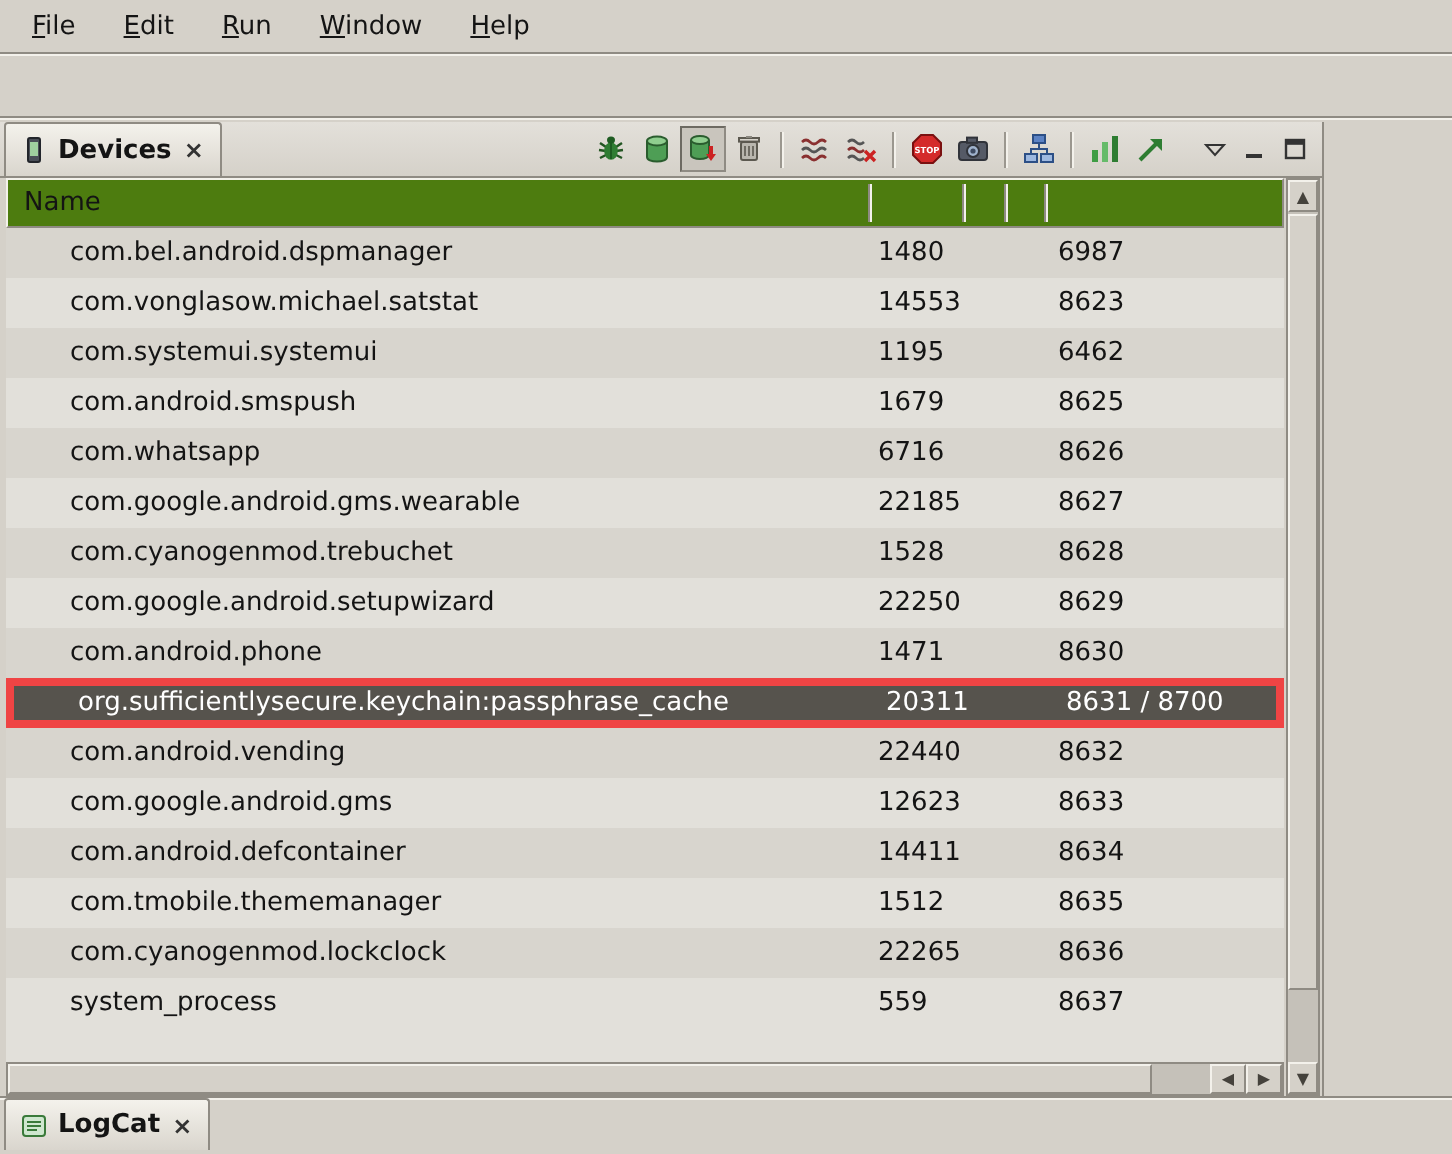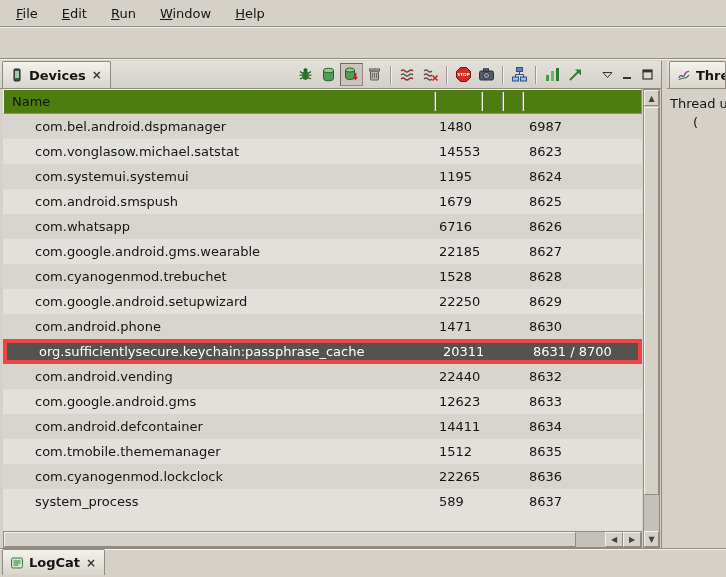--- a/index.html
+++ b/index.html
@@ -17,21 +17,21 @@
     border-bottom:1px solid #8f8b83;box-shadow:0 1px 0 #f3f1eb;
     background:#d5d1c9;
   }
   .menu-item{padding:4px 12px;font-weight:normal;white-space:nowrap;cursor:default;}
   .menu-item .mn{text-decoration:underline;}
 
   
   .blank-toolbar{height:32px;border-bottom:1px solid #8f8b83;box-shadow:0 1px 0 #f3f1eb;}
 
   
-  .main{position:absolute;top:61px;left:0;width:726px;height:487px;display:flex;}
+  .main{position:absolute;top:61px;left:0;width:726px;height:487px;display:flex;flex-direction:column;}
   .devices-view{position:relative;width:662px;height:100%;border-right:1px solid #8f8b83;background:#d5d1c9;}
   .sash{width:5px;background:#d5d1c9;}
   .threads-view{flex:1;overflow:hidden;position:relative;background:#d5d1c9;}
 
   
   .view-header{
     position:relative;height:28px;border-bottom:1px solid #8f8b83;
     background:linear-gradient(#e3e0da,#d5d1c9);
     display:flex;align-items:flex-end;white-space:nowrap;
   }
@@ -283,21 +283,21 @@
               <div class="cell c-pid">14553</div>
               <div class="cell c-e1"></div>
               <div class="cell c-e2"></div>
               <div class="cell c-port">8623</div>
             </div>
             <div class="trow even">
               <div class="cell c-name">com.systemui.systemui</div>
               <div class="cell c-pid">1195</div>
               <div class="cell c-e1"></div>
               <div class="cell c-e2"></div>
-              <div class="cell c-port">8624</div>
+              <div class="cell c-port">6462</div>
             </div>
             <div class="trow odd">
               <div class="cell c-name">com.android.smspush</div>
               <div class="cell c-pid">1679</div>
               <div class="cell c-e1"></div>
               <div class="cell c-e2"></div>
               <div class="cell c-port">8625</div>
             </div>
             <div class="trow even">
               <div class="cell c-name">com.whatsapp</div>
@@ -371,21 +371,21 @@
             </div>
             <div class="trow even">
               <div class="cell c-name">com.cyanogenmod.lockclock</div>
               <div class="cell c-pid">22265</div>
               <div class="cell c-e1"></div>
               <div class="cell c-e2"></div>
               <div class="cell c-port">8636</div>
             </div>
             <div class="trow odd">
               <div class="cell c-name">system_process</div>
-              <div class="cell c-pid">589</div>
+              <div class="cell c-pid">559</div>
               <div class="cell c-e1"></div>
               <div class="cell c-e2"></div>
               <div class="cell c-port">8637</div>
             </div>
           </div>
 
         <div class="vscroll">
           <div class="sbtn vs-up">▲</div>
           <div class="vs-thumb"></div>
           <div class="sbtn vs-down">▼</div>

